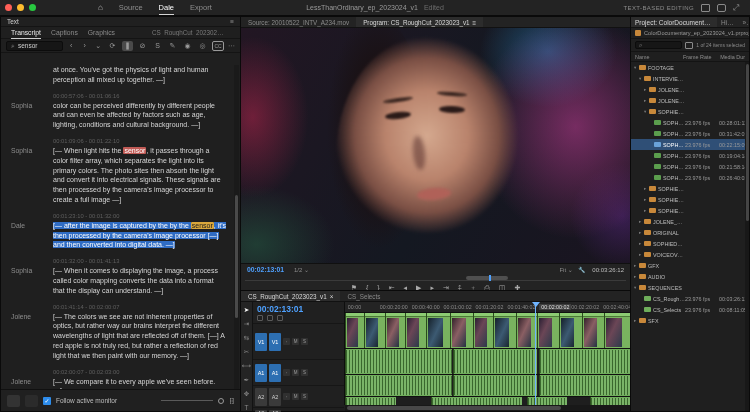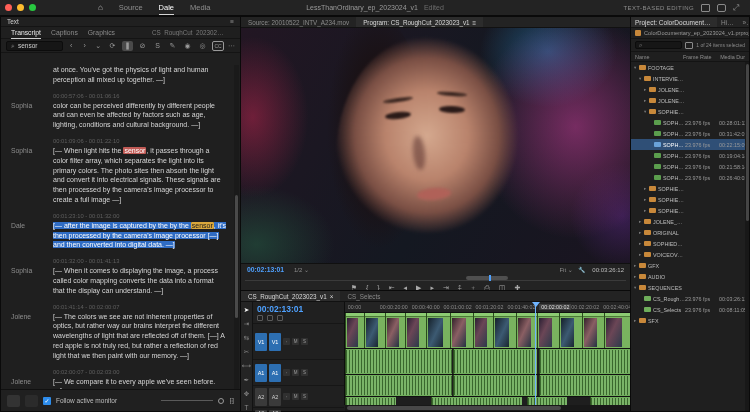--- a/index.html
+++ b/index.html
@@ -157,21 +157,21 @@
 
 <div id="stage">
 
   <div id="appbar" class="abs">
     <span class="tl" style="background:#ff5f57"></span>
     <span class="tl" style="background:#febc2e"></span>
     <span class="tl" style="background:#28c840"></span>
     <span id="home-ic">⌂</span>
     <span class="app-tab">Source</span>
     <span class="app-tab on">Dale</span>
-    <span class="app-tab">Media</span>
+    <span class="app-tab">Export</span>
     <span id="win-title">
       <span>LessThanOrdinary_ep_2023024_v1</span><span class="st">Edited</span>
     </span>
     <span id="bar-right">
       <span id="workspace-label">TEXT-BASED EDITING</span>
       <span class="bar-ic"></span>
       <span class="bar-ic" style="border-radius:2px;"></span>
       <span class="bar-ic diag">⤢</span>
     </span>
   </div>

